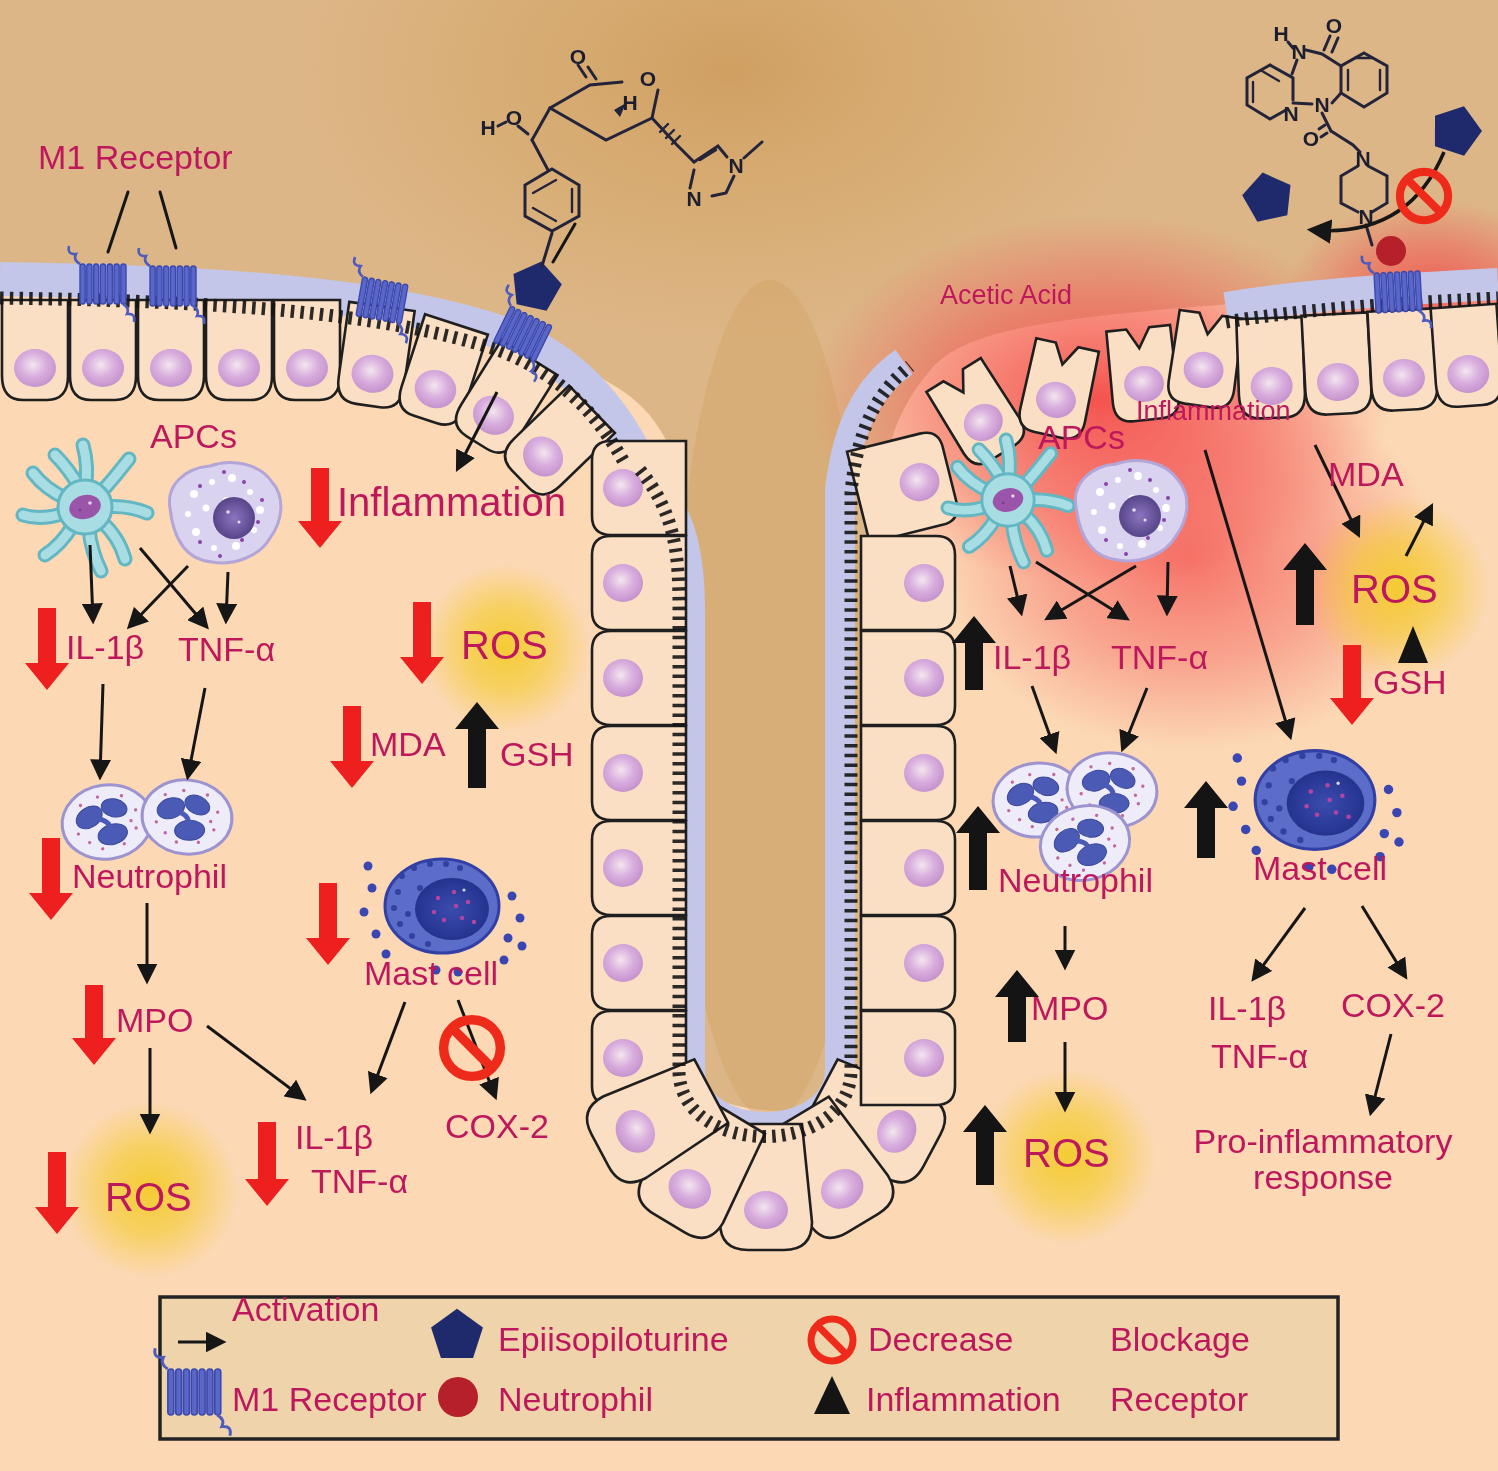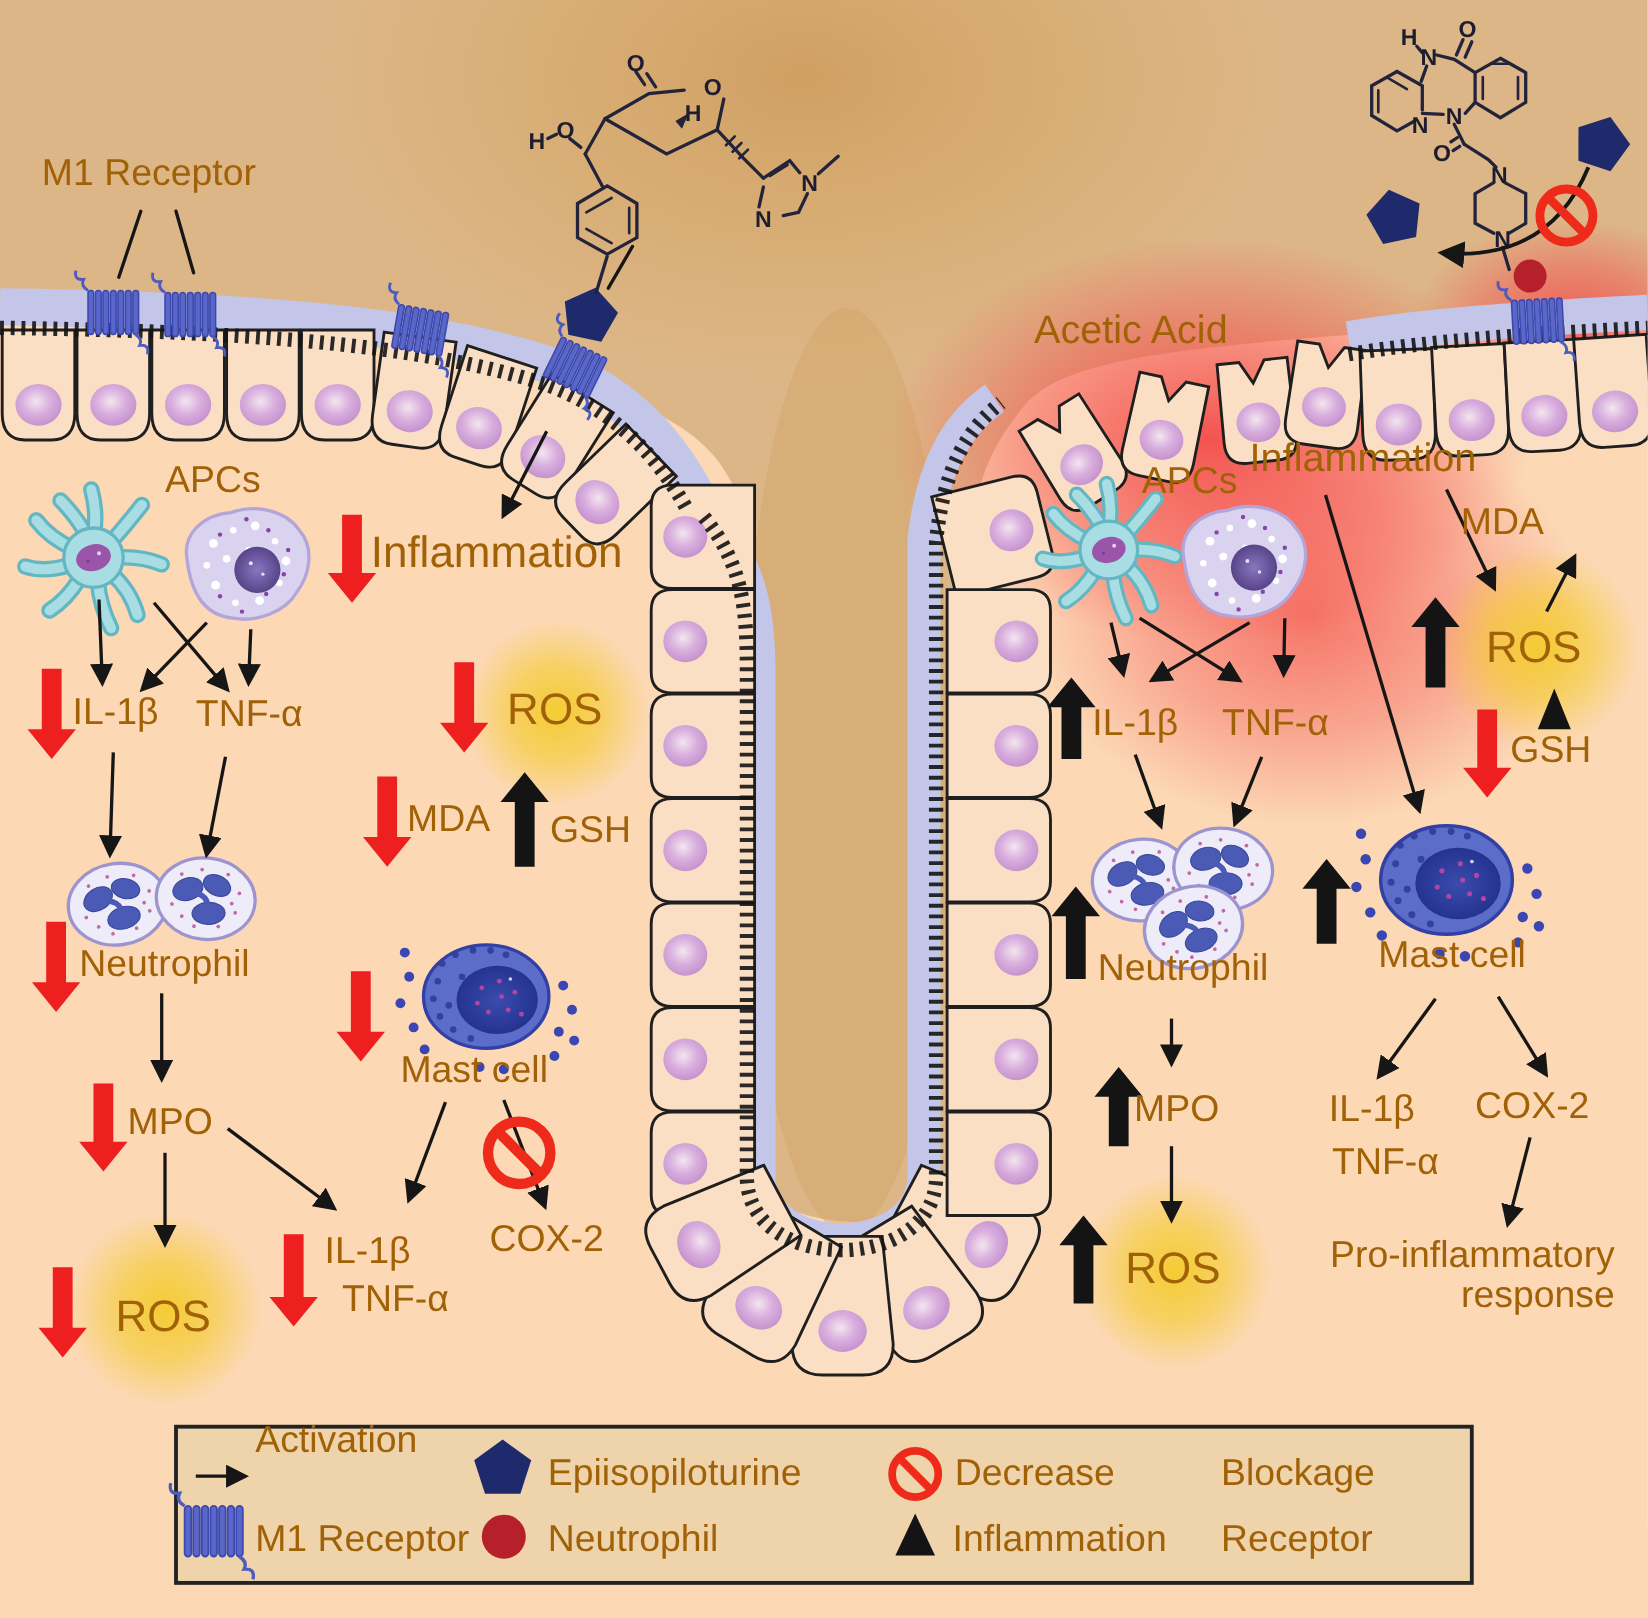--- a/index.html
+++ b/index.html
@@ -1,23 +1,23 @@
 <!DOCTYPE html>
 <html><head>
 <meta charset="utf-8">
 <style>
   html,body{margin:0;padding:0;background:#fff;}
   .stage{position:relative;width:1498px;height:1471px;overflow:hidden;background:#fcd8b5;
          font-family:"Liberation Sans", sans-serif;}
   .stage svg{position:absolute;left:0;top:0;}
   #labels{position:absolute;left:0;top:0;width:100%;height:100%;pointer-events:none;}
-  .lbl{position:absolute;font-size:34px;color:#a16207;white-space:nowrap;line-height:1.05;}
-  .lbl-md{font-size:36px;text-align:center;}
+  .lbl{position:absolute;font-size:34px;color:#be185d;white-space:nowrap;line-height:1.05;}
+  .lbl-md{font-size:27px;text-align:center;}
   .lbl-lg{font-size:40px;}
-  .lbl-ctr{white-space:normal;text-align:right;}
+  .lbl-ctr{white-space:normal;text-align:center;}
   .atom{font-weight:600;}
 </style>
 </head>
 <body>
 
 <div class="stage">
 
 <svg id="art" width="1498" height="1471" viewBox="0 0 1498 1471">
 <defs>
   <radialGradient id="nuc" cx="0.45" cy="0.42" r="0.7">

